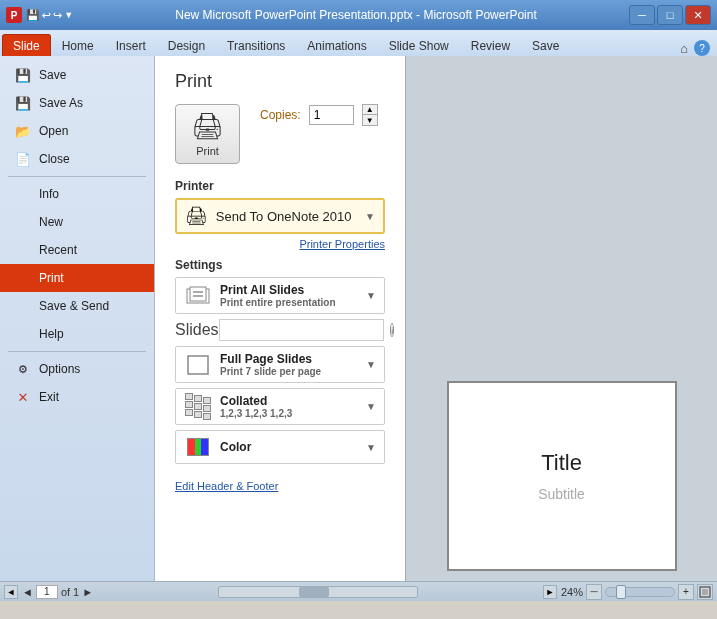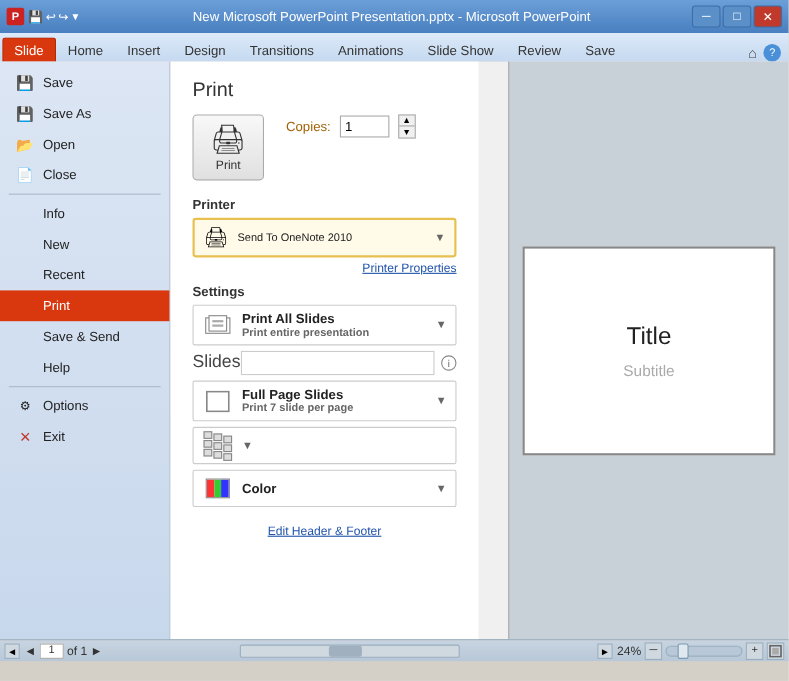--- a/index.html
+++ b/index.html
@@ -186,21 +186,21 @@
       padding: 5px 8px;
       display: flex;
       align-items: center;
       gap: 8px;
       margin-bottom: 4px;
       cursor: pointer;
       position: relative;
     }
     .printer-selector-icon { font-size: 18px; }
     .printer-selector-text { flex: 1; }
-    .printer-name { font-size: 10px; color: #222; font-weight: 500; }
+    .printer-name { font-size: 13px; color: #222; font-weight: 500; }
     .printer-status { font-size: 11px; color: #666; }
     .dropdown-arrow { font-size: 10px; color: #666; }
 
     .printer-props-link {
       font-size: 11px;
       color: #2255aa;
       text-decoration: underline;
       cursor: pointer;
       text-align: right;
       display: block;
@@ -262,36 +262,35 @@
       background: #ddd;
       border: 1px solid #888;
     }
 
     
     .edit-hf-link {
       font-size: 11px;
       color: #2255aa;
       text-decoration: underline;
       cursor: pointer;
-      text-align: center;
+      text-align: left;
       margin-top: 16px;
       display: block;
     }
 
     
     .preview-area {
-      width: 255px;
+      width: 312px;
       background: #c8d0d8;
       border-left: 1px solid #aaa;
       display: flex;
       flex-direction: column;
       align-items: center;
-      justify-content: center;
+      justify-content: flex-end;
       padding: 10px;
-      margin-left: 27px;
     }
     .slide-preview {
       width: 230px;
       height: 190px;
       background: white;
       border: 2px solid #888;
       display: flex;
       flex-direction: column;
       align-items: center;
       justify-content: center;
@@ -563,20 +562,24 @@
                 <div class="collate-page"></div>
                 <div class="collate-page"></div>
                 <div class="collate-page"></div>
               </div>
             <div class="collate-stack" style="margin-top:4px;">
                 <div class="collate-page"></div>
                 <div class="collate-page"></div>
                 <div class="collate-page"></div>
               </div>
           </div>
+        </div>
+        <div class="dr-text">
+          <div class="dr-main">Collated</div>
+          <div class="dr-sub">1,2,3  1,2,3  1,2,3</div>
         </div>
         <span class="dr-arrow">▼</span>
       </div>
 
       <div class="dropdown-row">
         <div class="dr-icon">
           <div class="color-icon">
               <div class="c1"></div>
               <div class="c2"></div>
               <div class="c3"></div>

